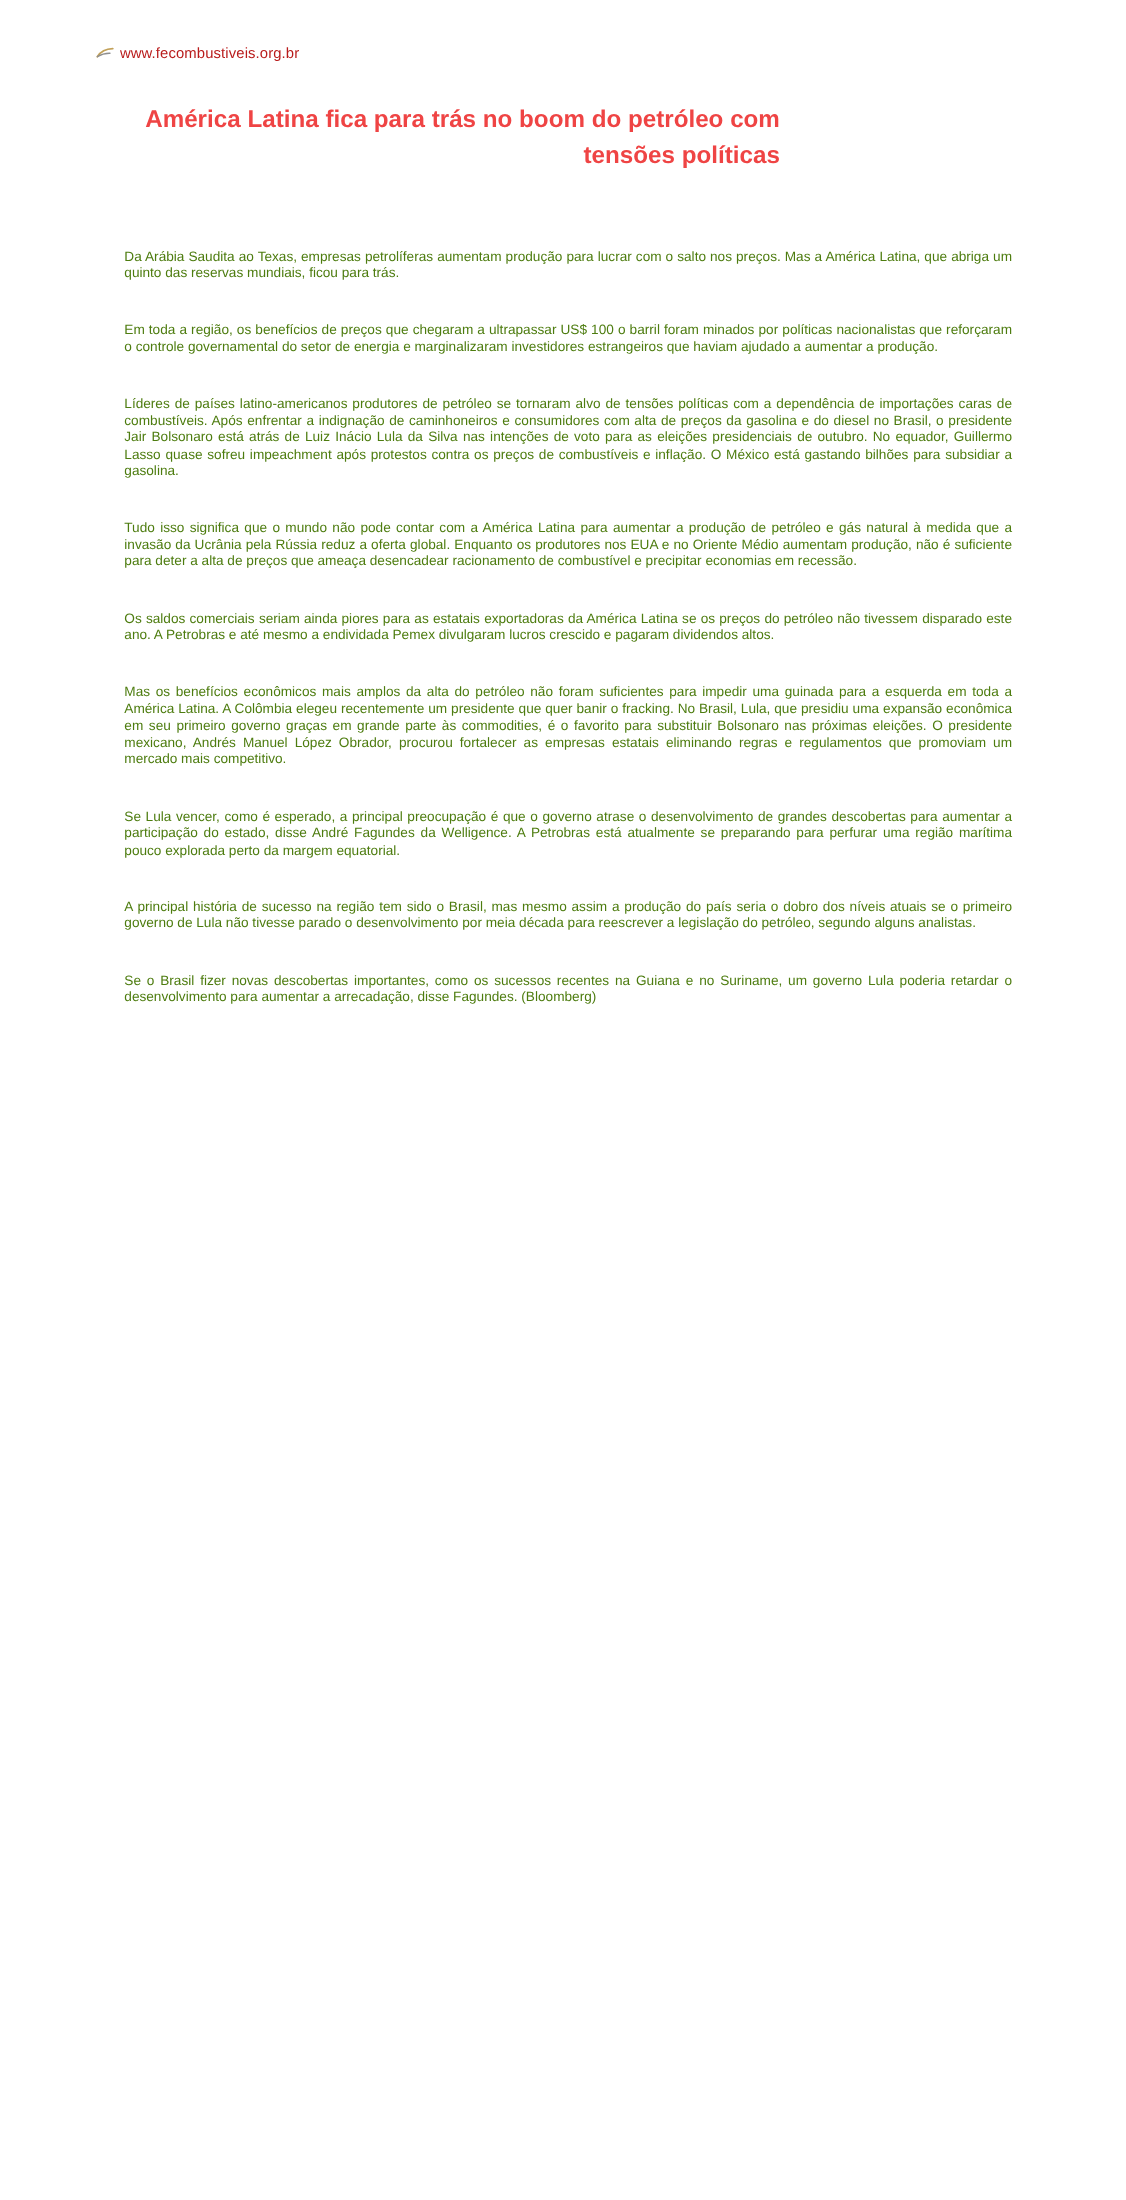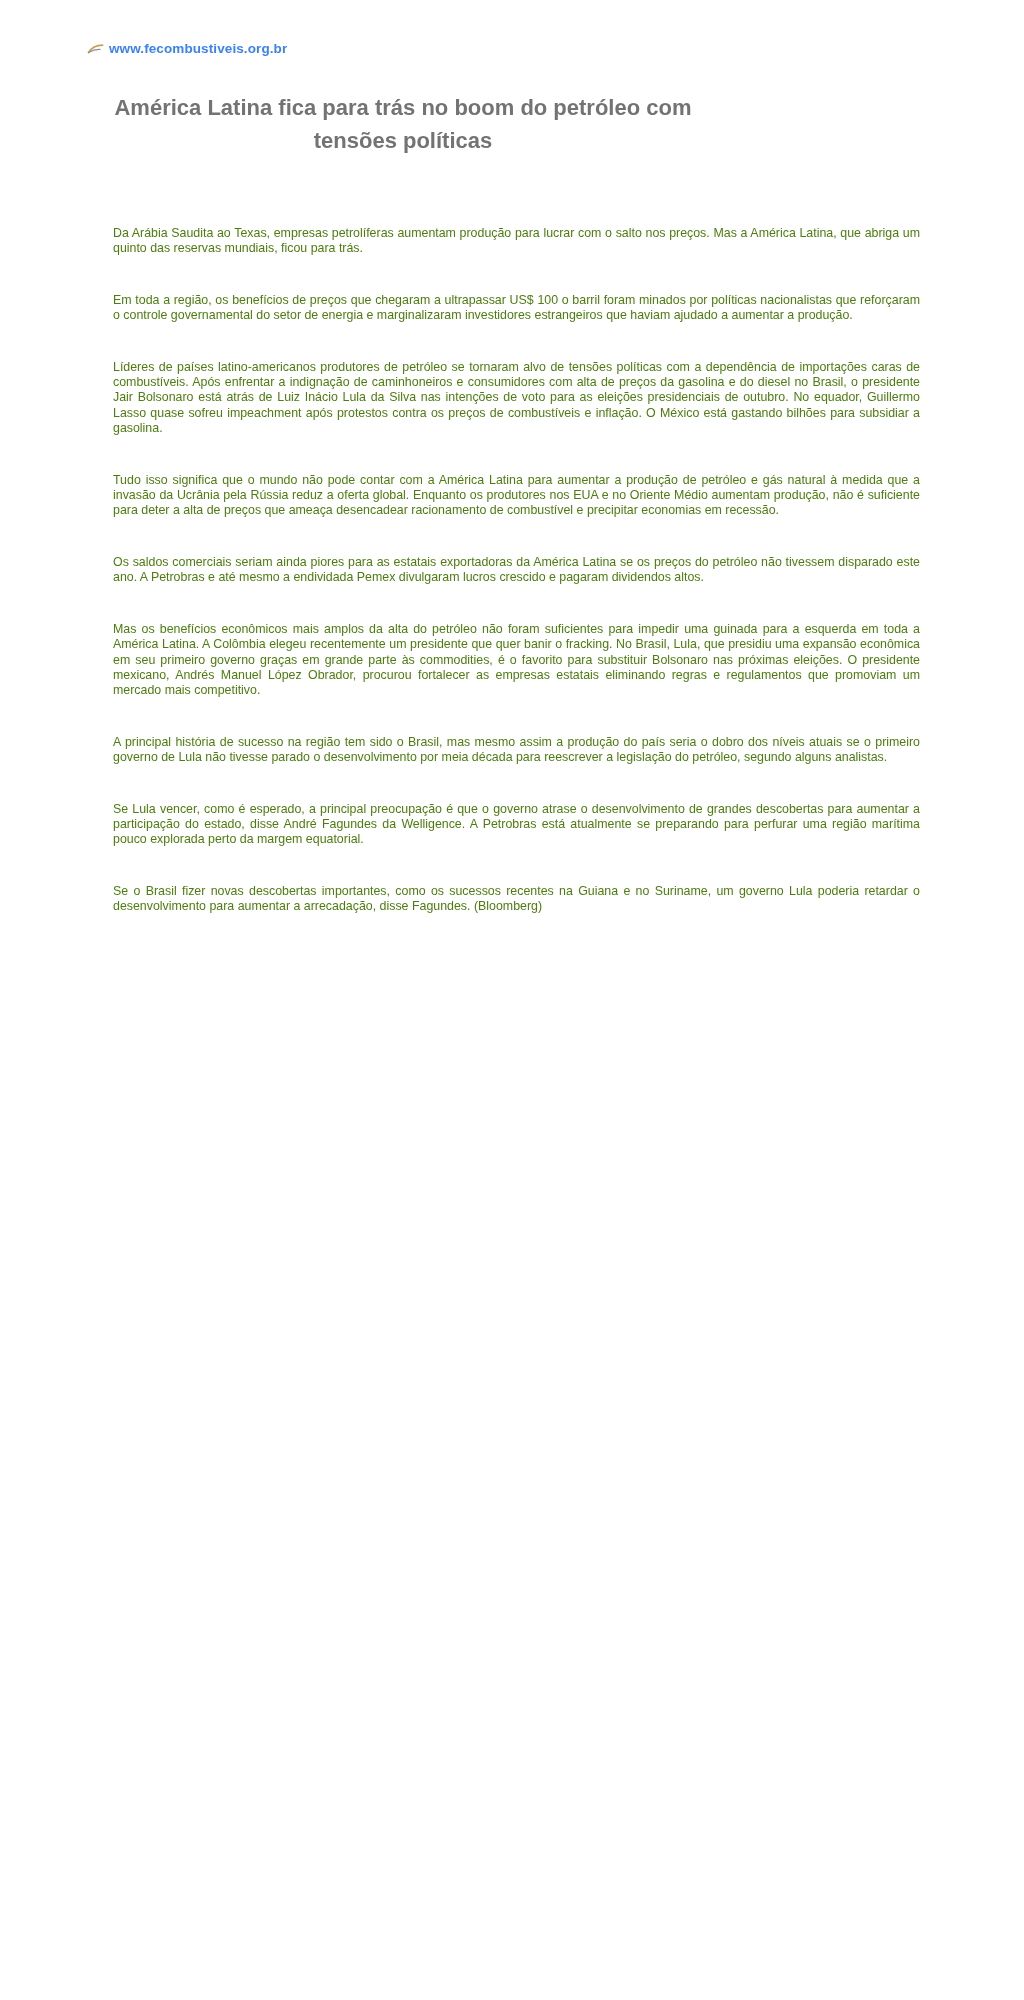--- a/index.html
+++ b/index.html
@@ -23,34 +23,34 @@
     align-items: center;
     gap: 5px;
   }
   .logo {
     width: 17px;
     height: 13px;
     flex: 0 0 auto;
   }
   .url {
     font-size: 13.5px;
-    font-weight: bold;
-    color: #3b82f6;
+    font-weight: normal;
+    color: #b91c1c;
     letter-spacing: 0.1px;
   }
   .title {
     position: absolute;
     top: 76px;
     left: 97px;
     width: 612px;
-    text-align: center;
+    text-align: right;
     font-size: 22px;
     line-height: 33px;
     font-weight: bold;
-    color: #737373;
+    color: #ef4444;
   }
   .article {
     position: absolute;
     top: 226px;
     left: 113px;
     width: 807px;
   }
   .article p {
     margin: 0 0 36px 0;
     font-size: 12.4px;
@@ -76,18 +76,18 @@
 
   <h1 class="title">América Latina fica para trás no boom do petróleo com tensões políticas</h1>
 
   <div class="article">
       <p>Da Arábia Saudita ao Texas, empresas petrolíferas aumentam produção para lucrar com o salto nos preços. Mas a América Latina, que abriga um quinto das reservas mundiais, ficou para trás.</p>
       <p>Em toda a região, os benefícios de preços que chegaram a ultrapassar US$ 100 o barril foram minados por políticas nacionalistas que reforçaram o controle governamental do setor de energia e marginalizaram investidores estrangeiros que haviam ajudado a aumentar a produção.</p>
       <p>Líderes de países latino-americanos produtores de petróleo se tornaram alvo de tensões políticas com a dependência de importações caras de combustíveis. Após enfrentar a indignação de caminhoneiros e consumidores com alta de preços da gasolina e do diesel no Brasil, o presidente Jair Bolsonaro está atrás de Luiz Inácio Lula da Silva nas intenções de voto para as eleições presidenciais de outubro. No equador, Guillermo Lasso quase sofreu impeachment após protestos contra os preços de combustíveis e inflação. O México está gastando bilhões para subsidiar a gasolina.</p>
       <p>Tudo isso significa que o mundo não pode contar com a América Latina para aumentar a produção de petróleo e gás natural à medida que a invasão da Ucrânia pela Rússia reduz a oferta global. Enquanto os produtores nos EUA e no Oriente Médio aumentam produção, não é suficiente para deter a alta de preços que ameaça desencadear racionamento de combustível e precipitar economias em recessão.</p>
       <p>Os saldos comerciais seriam ainda piores para as estatais exportadoras da América Latina se os preços do petróleo não tivessem disparado este ano. A Petrobras e até mesmo a endividada Pemex divulgaram lucros crescido e pagaram dividendos altos.</p>
       <p>Mas os benefícios econômicos mais amplos da alta do petróleo não foram suficientes para impedir uma guinada para a esquerda em toda a América Latina. A Colômbia elegeu recentemente um presidente que quer banir o fracking. No Brasil, Lula, que presidiu uma expansão econômica em seu primeiro governo graças em grande parte às commodities, é o favorito para substituir Bolsonaro nas próximas eleições. O presidente mexicano, Andrés Manuel López Obrador, procurou fortalecer as empresas estatais eliminando regras e regulamentos que promoviam um mercado mais competitivo.</p>
+      <p>Se Lula vencer, como é esperado, a principal preocupação é que o governo atrase o desenvolvimento de grandes descobertas para aumentar a participação do estado, disse André Fagundes da Welligence. A Petrobras está atualmente se preparando para perfurar uma região marítima pouco explorada perto da margem equatorial.</p>
       <p>A principal história de sucesso na região tem sido o Brasil, mas mesmo assim a produção do país seria o dobro dos níveis atuais se o primeiro governo de Lula não tivesse parado o desenvolvimento por meia década para reescrever a legislação do petróleo, segundo alguns analistas.</p>
-      <p>Se Lula vencer, como é esperado, a principal preocupação é que o governo atrase o desenvolvimento de grandes descobertas para aumentar a participação do estado, disse André Fagundes da Welligence. A Petrobras está atualmente se preparando para perfurar uma região marítima pouco explorada perto da margem equatorial.</p>
       <p>Se o Brasil fizer novas descobertas importantes, como os sucessos recentes na Guiana e no Suriname, um governo Lula poderia retardar o desenvolvimento para aumentar a arrecadação, disse Fagundes. (Bloomberg)</p>
     </div>
 
 </div>
 
 </body></html>

